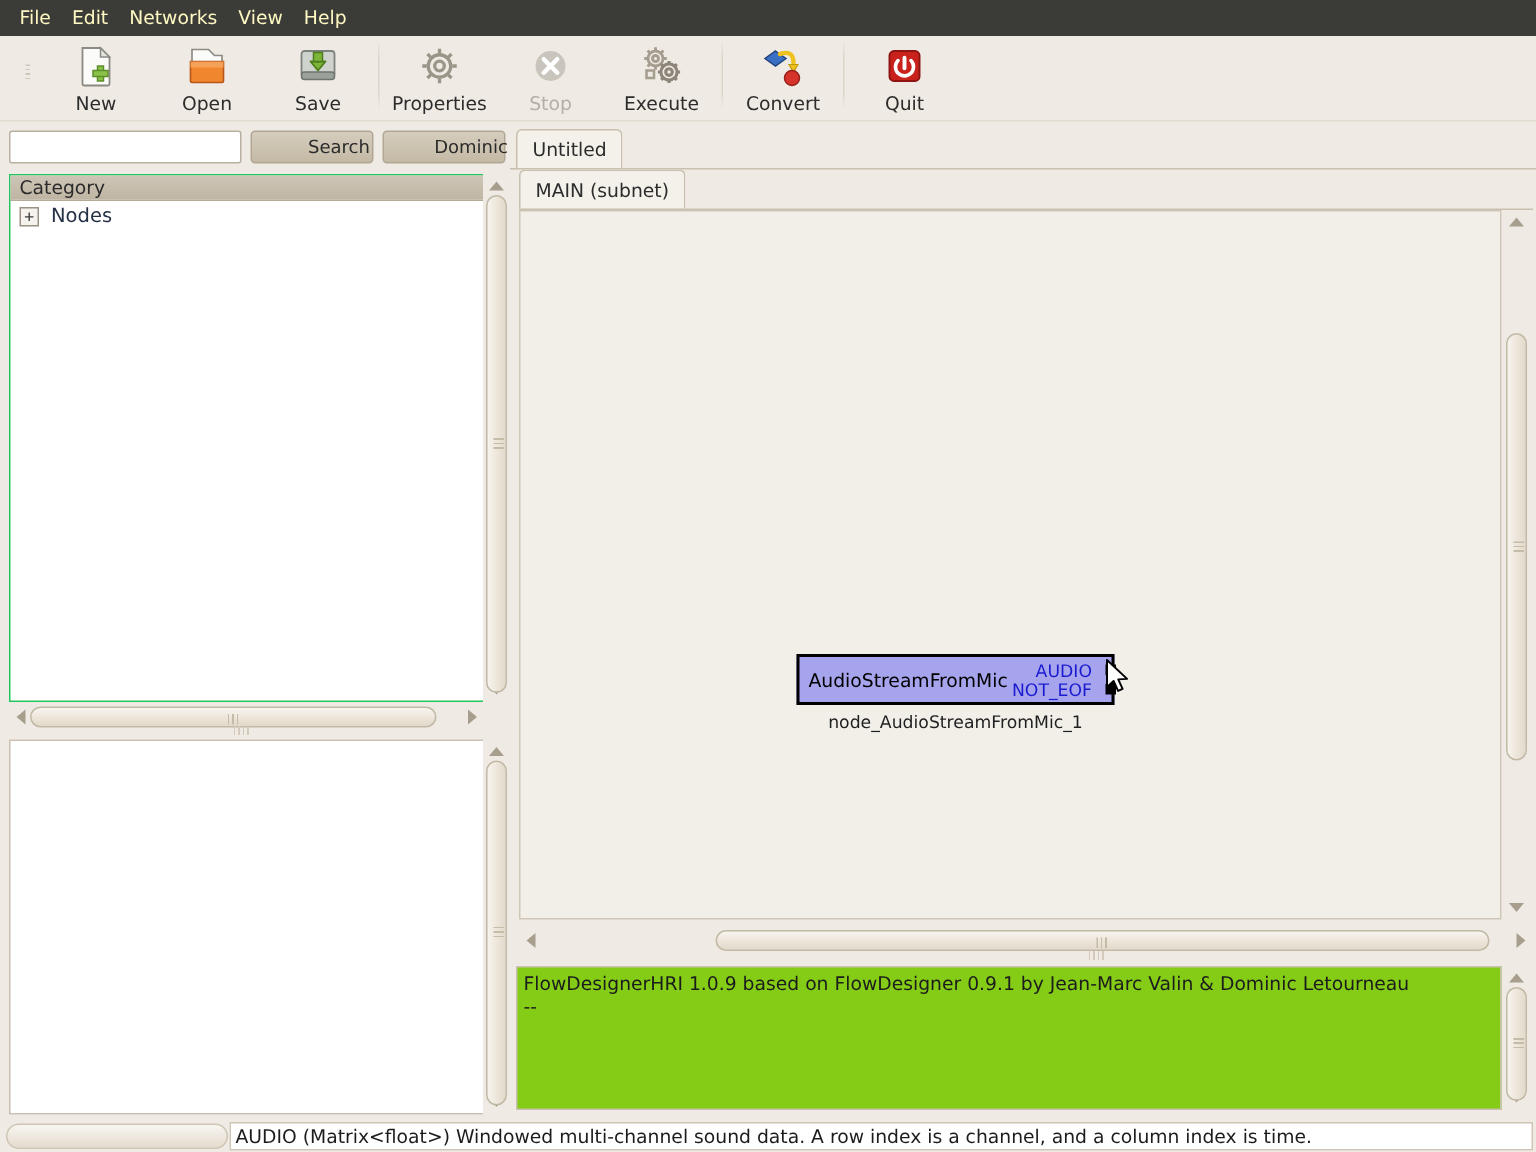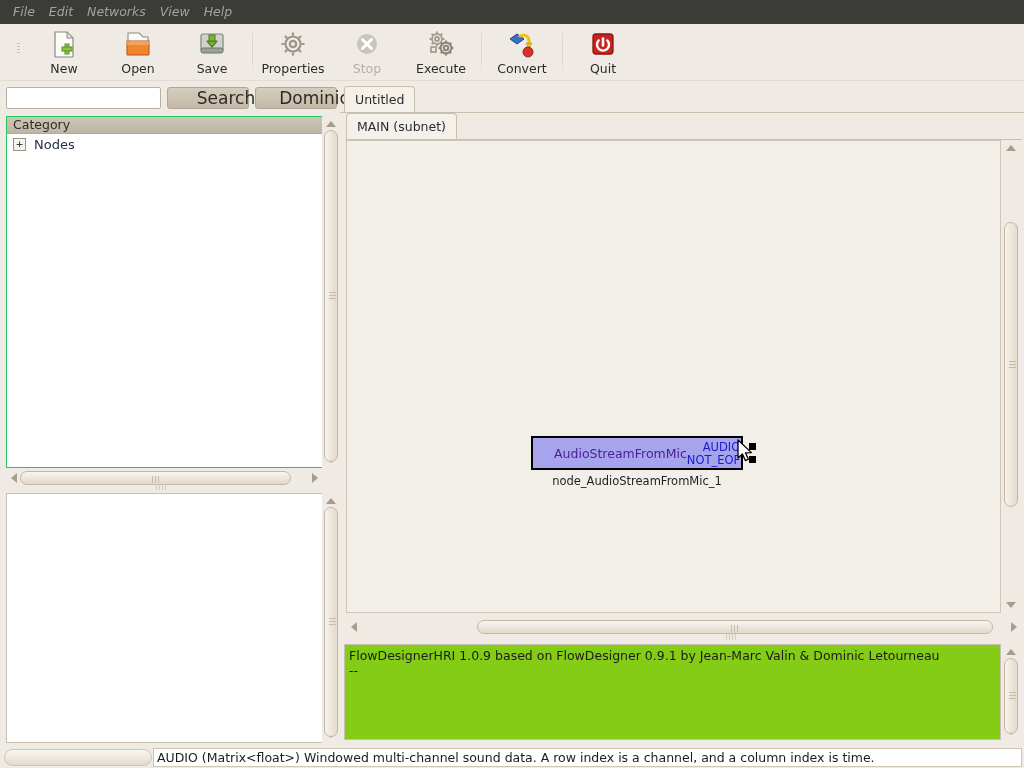--- a/index.html
+++ b/index.html
@@ -12,27 +12,26 @@
   * { box-sizing: border-box; }
 
   
   #menubar {
     position: absolute; left: 0; top: 0; width: 1024px; height: 24px;
     background: #3b3b37;
     display: flex; align-items: center;
     padding-left: 6px;
   }
   .menu-item {
-    color: #a3a3a3;
+    color: #fef9c3;
     font-size: 12.5px;
     padding: 3px 7px;
     line-height: 1;
     white-space: nowrap;
     cursor: default;
-    font-style: italic;
   }
 
   
   #toolbar {
     position: absolute; left: 0; top: 24px; width: 1024px; height: 57px;
     background: #efeae3;
     display: flex; align-items: flex-start;
     padding-left: 14px;
     border-bottom: 1px solid #e3dbd0;
   }
@@ -77,21 +76,21 @@
     outline: none;
   }
   .pill-btn {
     height: 22px;
     min-width: 82px;
     margin-left: 6px;
     border: 1px solid #b2a795;
     border-radius: 3px;
     background: linear-gradient(to bottom, #d5cdbd, #c3b9a5);
     color: #2b2b2b;
-    font-size: 17px;
+    font-size: 12px;
     font-family: inherit;
     cursor: default;
     display:flex; align-items:center; justify-content:center;padding-left:36px;
   }
 
   
   #cat-panel {
     position: absolute; left: 6px; top: 116px; width: 317px; height: 352px;
     background: #ffffff;
     border: 1px solid #22c55e;
@@ -224,22 +223,22 @@
   
   #node {
     position: absolute;
     left: 184px; top: 295px;
     width: 212px; height: 34px;
     background: #a6a4ec;
     border: 2px solid #000000;
     display: flex; align-items: center;
   }
   #node-title {
-    font-size: 12.5px; color: #4c1d95;
-    padding-left: 21px; flex: 1;
+    font-size: 12.5px; color: #000000;
+    padding-left: 6px; flex: 1;
     white-space: nowrap;
   }
   #node-ports {
     display:flex; flex-direction: column; align-items: flex-end;
     justify-content: center; padding-right: 3px;
   }
   .port-row { display:flex; align-items:center; height: 13px; }
   .port-label {
     font-size: 11.5px; color: #1a1ad0; white-space: nowrap;
   }

